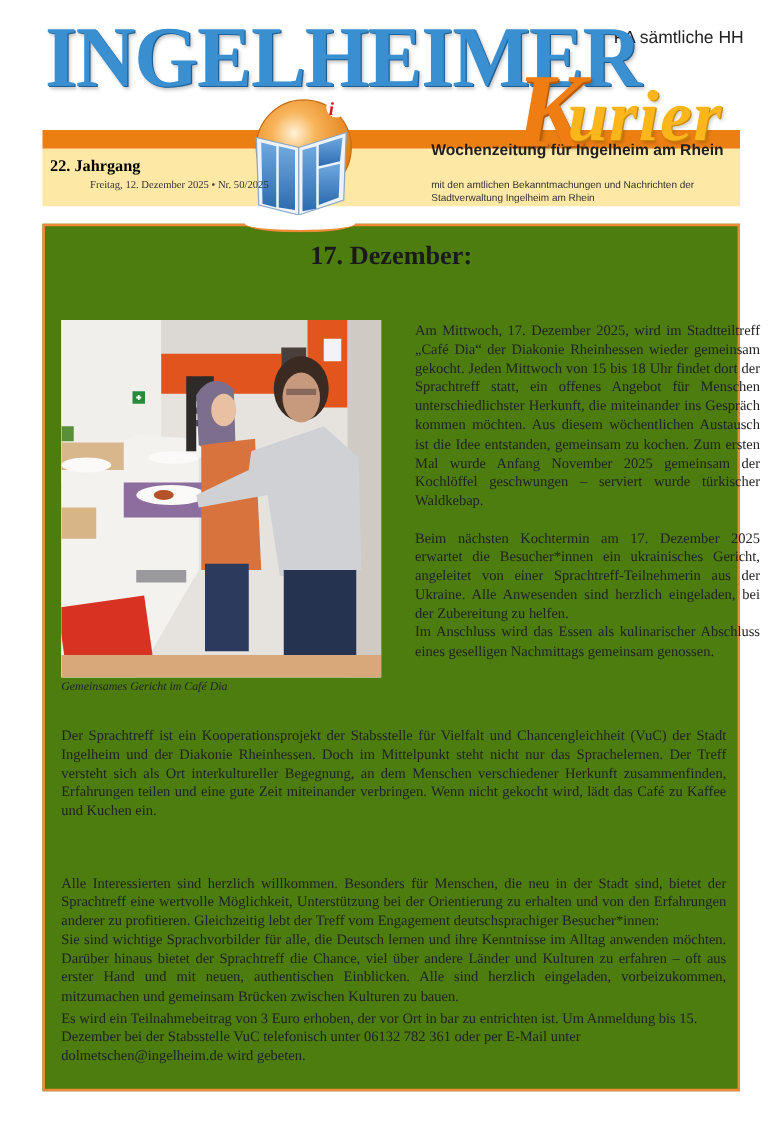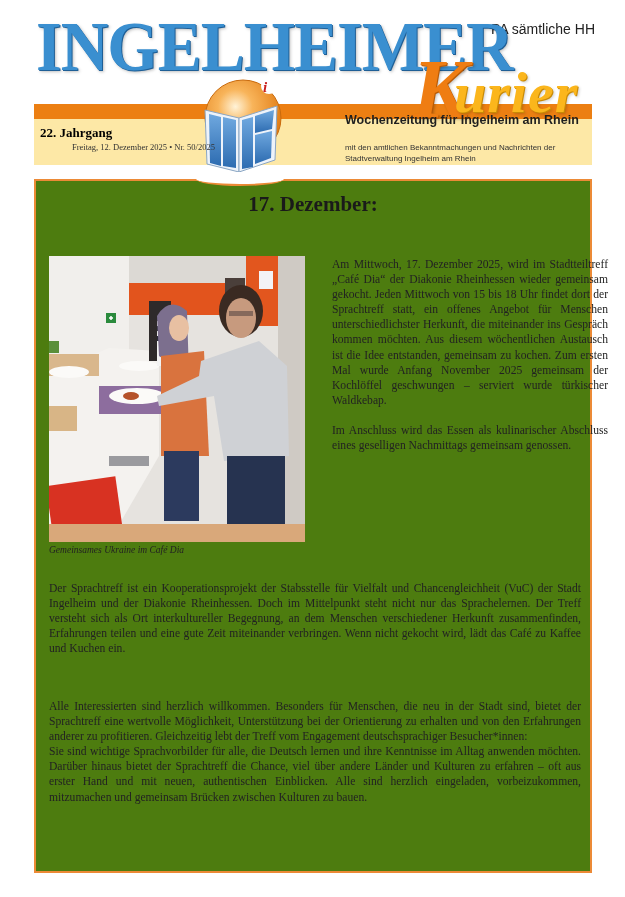--- a/index.html
+++ b/index.html
@@ -152,28 +152,30 @@
       <path d="M112 100 L155 95 L160 200 L112 200 Z" fill="#d9733e"></path>
       <rect x="115" y="195" width="35" height="70" fill="#2c3a5e"></rect>
       <path d="M152 105 L210 85 L238 110 L240 200 L175 205 L165 140 L110 150 L108 140 L150 120 Z" fill="#cfd1d5"></path>
       <rect x="178" y="200" width="58" height="70" fill="#263350"></rect>
       <ellipse cx="192" cy="55" rx="22" ry="26" fill="#3a2a22"></ellipse>
       <ellipse cx="192" cy="62" rx="15" ry="20" fill="#c79a7e"></ellipse>
       <rect x="180" y="55" width="24" height="5" fill="#5a4a44" opacity="0.6"></rect>
       <rect x="0" y="268" width="256" height="18" fill="#d9a87a"></rect>
     </svg>
   </figure>
-  <figcaption class="caption">Gemeinsames Ukraine im Café Dia</figcaption>
+  <figcaption class="caption">Gemeinsames Gericht im Café Dia</figcaption>
 
   <div class="col-right body-text">
     <p class="lastline">Am Mittwoch, 17. Dezember 2025, wird im Stadtteiltreff „Café Dia“ der Diakonie Rheinhessen wieder gemeinsam gekocht. Jeden Mittwoch von 15 bis 18 Uhr findet dort der Sprachtreff statt, ein offenes Angebot für Menschen unterschiedlichster Herkunft, die miteinander ins Gespräch kommen möchten. Aus diesem wöchentlichen Austausch ist die Idee entstanden, gemeinsam zu kochen. Zum ersten Mal wurde Anfang November 2025 gemeinsam der Kochlöffel geschwungen – serviert wurde türkischer Waldkebap.</p>
+    <p class="tight lastline">Beim nächsten Kochtermin am 17. Dezember 2025 erwartet die Besucher*innen ein ukrainisches Gericht, angeleitet von einer Sprachtreff-Teilnehmerin aus der Ukraine. Alle Anwesenden sind herzlich eingeladen, bei der Zubereitung zu helfen.</p>
     <p class="tight lastline">Im Anschluss wird das Essen als kulinarischer Abschluss eines geselligen Nachmittags gemeinsam genossen.</p>
   </div>
 
   <p class="full-width body-text block-a lastline">Der Sprachtreff ist ein Kooperationsprojekt der Stabsstelle für Vielfalt und Chancengleichheit (VuC) der Stadt Ingelheim und der Diakonie Rheinhessen. Doch im Mittelpunkt steht nicht nur das Sprachelernen. Der Treff versteht sich als Ort interkultureller Begegnung, an dem Menschen verschiedener Herkunft zusammenfinden, Erfahrungen teilen und eine gute Zeit miteinander verbringen. Wenn nicht gekocht wird, lädt das Café zu Kaffee und Kuchen ein.</p>
 
   <div class="full-width body-text block-b">
     <p class="lastline">Alle Interessierten sind herzlich willkommen. Besonders für Menschen, die neu in der Stadt sind, bietet der Sprachtreff eine wertvolle Möglichkeit, Unterstützung bei der Orientierung zu erhalten und von den Erfahrungen anderer zu profitieren. Gleichzeitig lebt der Treff vom Engagement deutschsprachiger Besucher*innen:</p>
     <p class="lastline">Sie sind wichtige Sprachvorbilder für alle, die Deutsch lernen und ihre Kenntnisse im Alltag anwenden möchten. Darüber hinaus bietet der Sprachtreff die Chance, viel über andere Länder und Kulturen zu erfahren – oft aus erster Hand und mit neuen, authentischen Einblicken. Alle sind herzlich eingeladen, vorbeizukommen, mitzumachen und gemeinsam Brücken zwischen Kulturen zu bauen.</p>
   </div>
 
+  <p class="full-width body-text block-c">Es wird ein Teilnahmebeitrag von 3 Euro erhoben, der vor Ort in bar zu entrichten ist. Um Anmeldung bis 15. Dezember bei der Stabsstelle VuC telefonisch unter 06132 782 361 oder per E-Mail unter dolmetschen@ingelheim.de wird gebeten.</p>
 </article>
 <div class="frame-notch"></div>
 
 </body></html>

